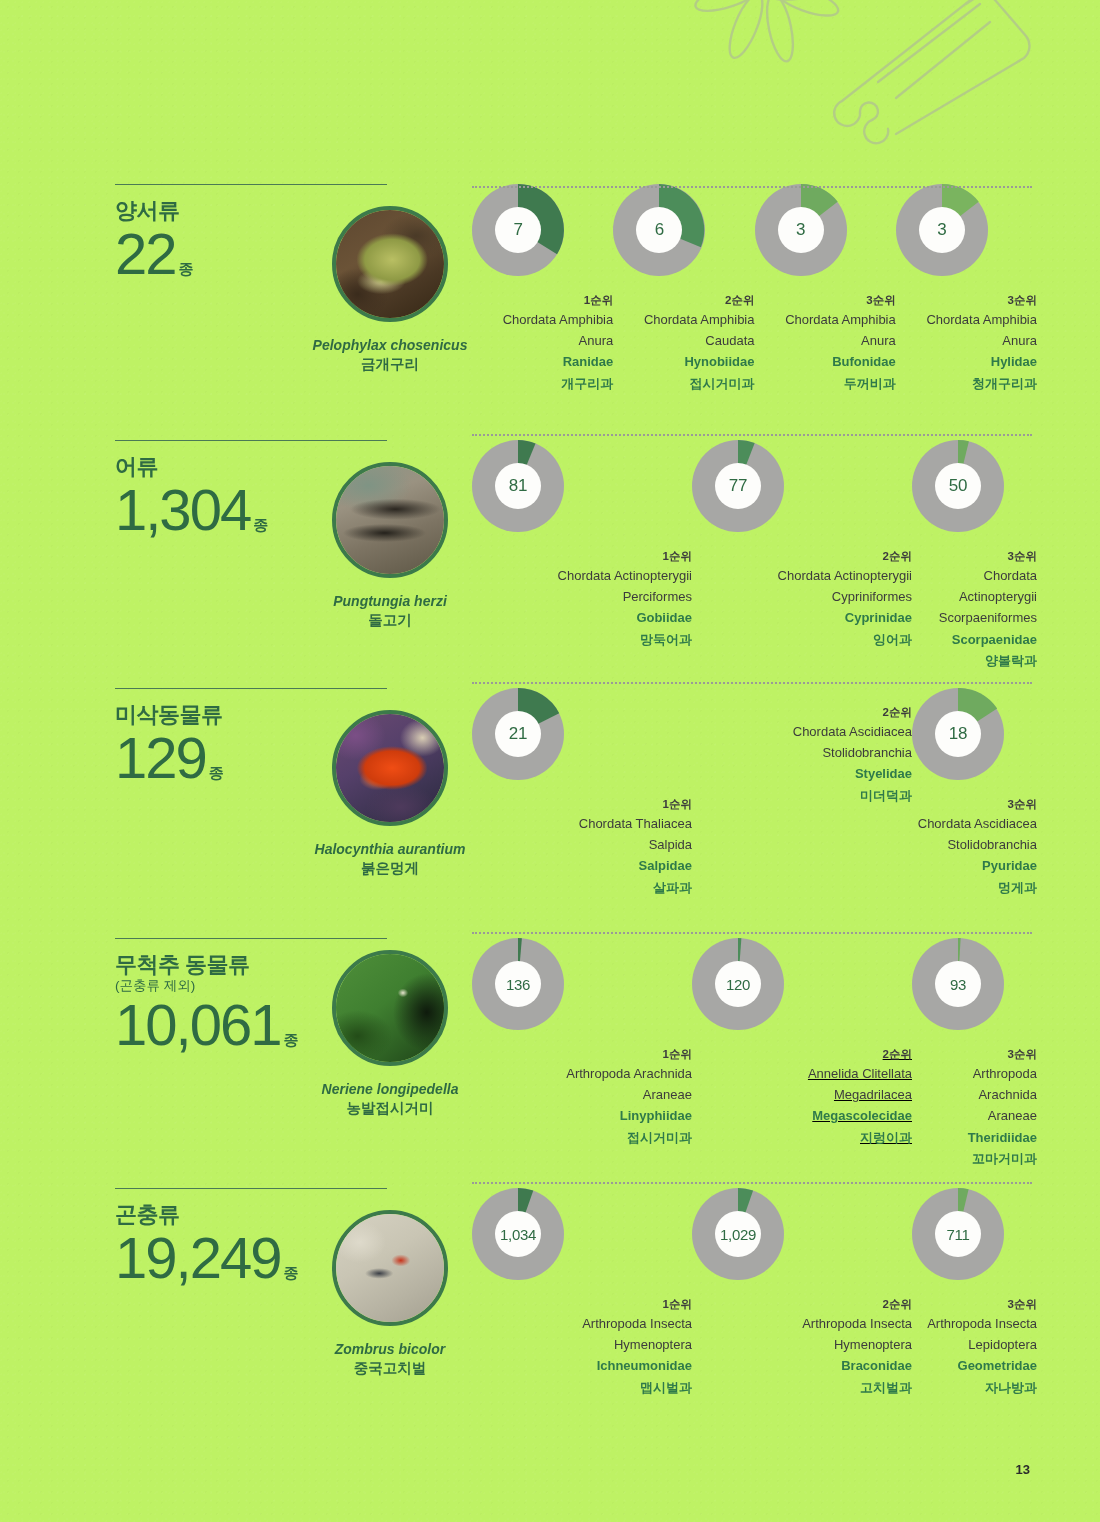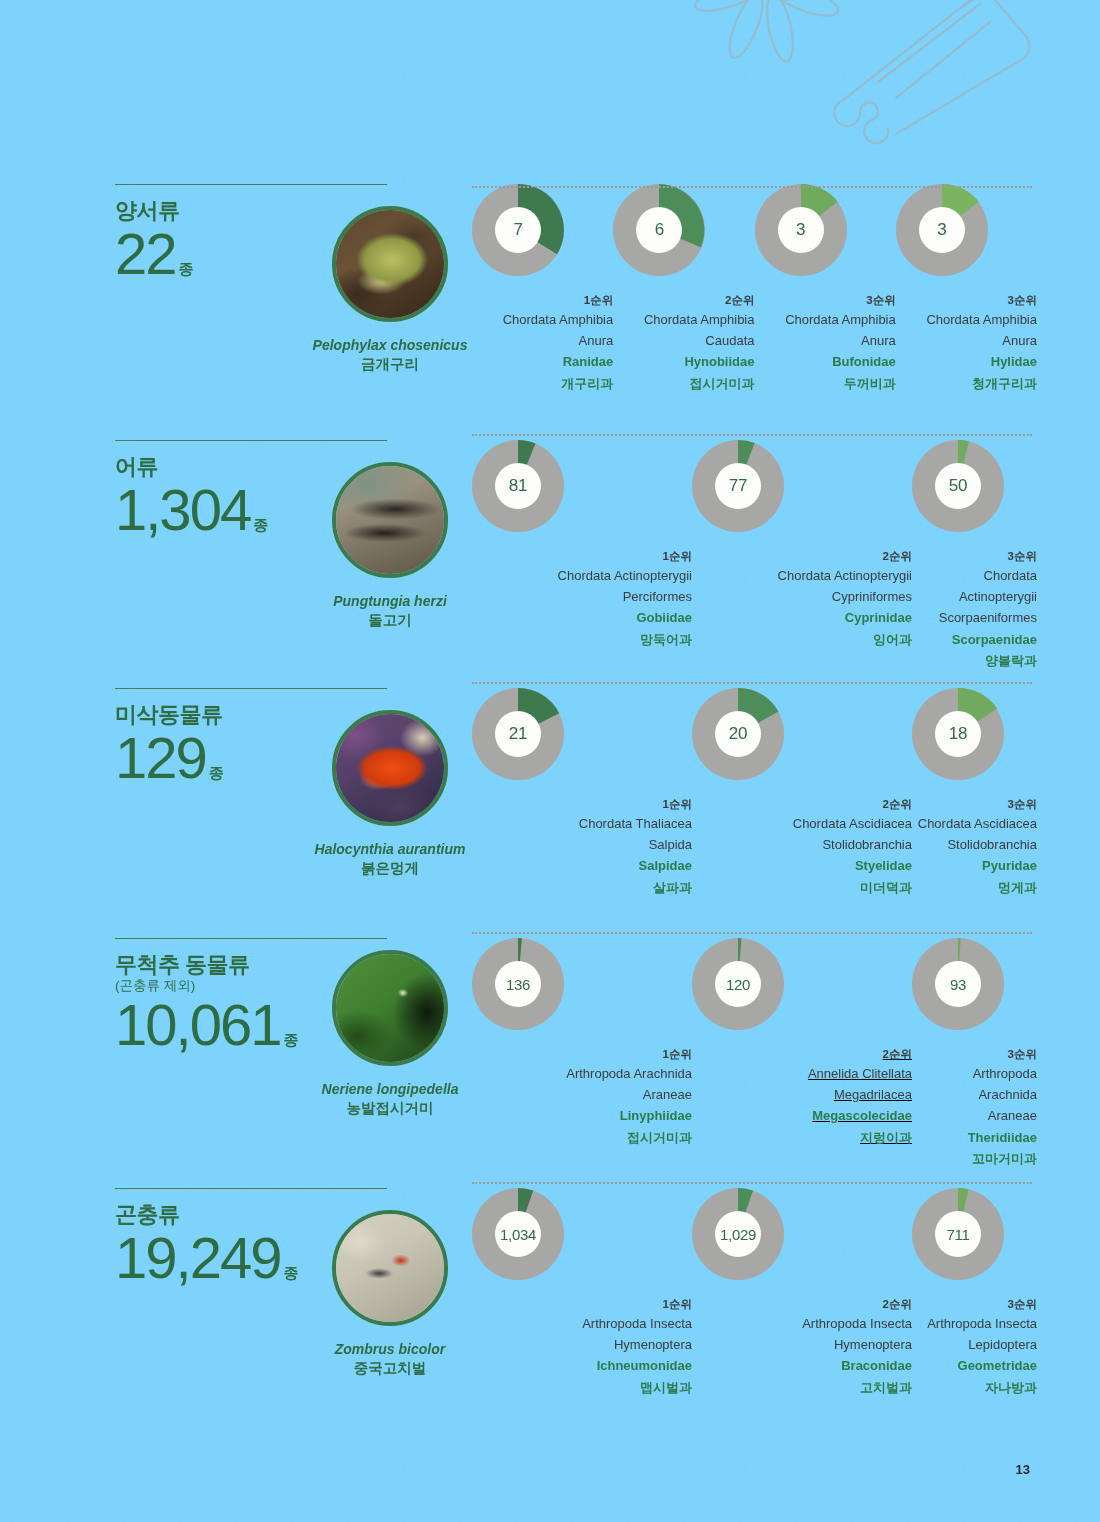--- a/index.html
+++ b/index.html
@@ -9,21 +9,21 @@
     background: #b4b4b2;
   }
   body {
     font-family: "Liberation Sans", "DejaVu Sans", sans-serif;
     -webkit-font-smoothing: antialiased;
   }
   #page {
     position: relative;
     width: 1100px;
     height: 1522px;
-    background: #7dd3fc;
+    background: #bef264;
     overflow: hidden;
   }
   
   #page::before {
     content: "";
     position: absolute;
     inset: 0;
     pointer-events: none;
     background-image:
       radial-gradient(circle at 20% 30%, rgba(255,255,255,.035) 0 1px, transparent 1px),
@@ -478,29 +478,20 @@
           <div class="card-text">
             <div class="rank">1순위</div>
             <div class="taxon">Chordata Thaliacea</div>
             <div class="taxon">Salpida</div>
             <div class="family-sci">Salpidae</div>
             <div class="family-kor">살파과</div>
           </div>
         </div>
 
         <div class="card" style="width:220px;">
-          <div class="donut">
-            <svg width="92" height="92" viewBox="0 0 92 92">
-              <circle cx="46" cy="46" r="46" fill="#a7a7a5"></circle>
-              <path d="M46 46 L46 0 A46 46 0 0 1 86.4 23.5 Z" fill="#4c8d5a"></path>
-            </svg>
-            <div class="hole">
-                <span>20</span>
-              </div>
-          </div>
           <div class="card-text">
             <div class="rank">2순위</div>
             <div class="taxon">Chordata Ascidiacea</div>
             <div class="taxon">Stolidobranchia</div>
             <div class="family-sci">Styelidae</div>
             <div class="family-kor">미더덕과</div>
           </div>
         </div>
 
         <div class="card" style="width:125px;">

